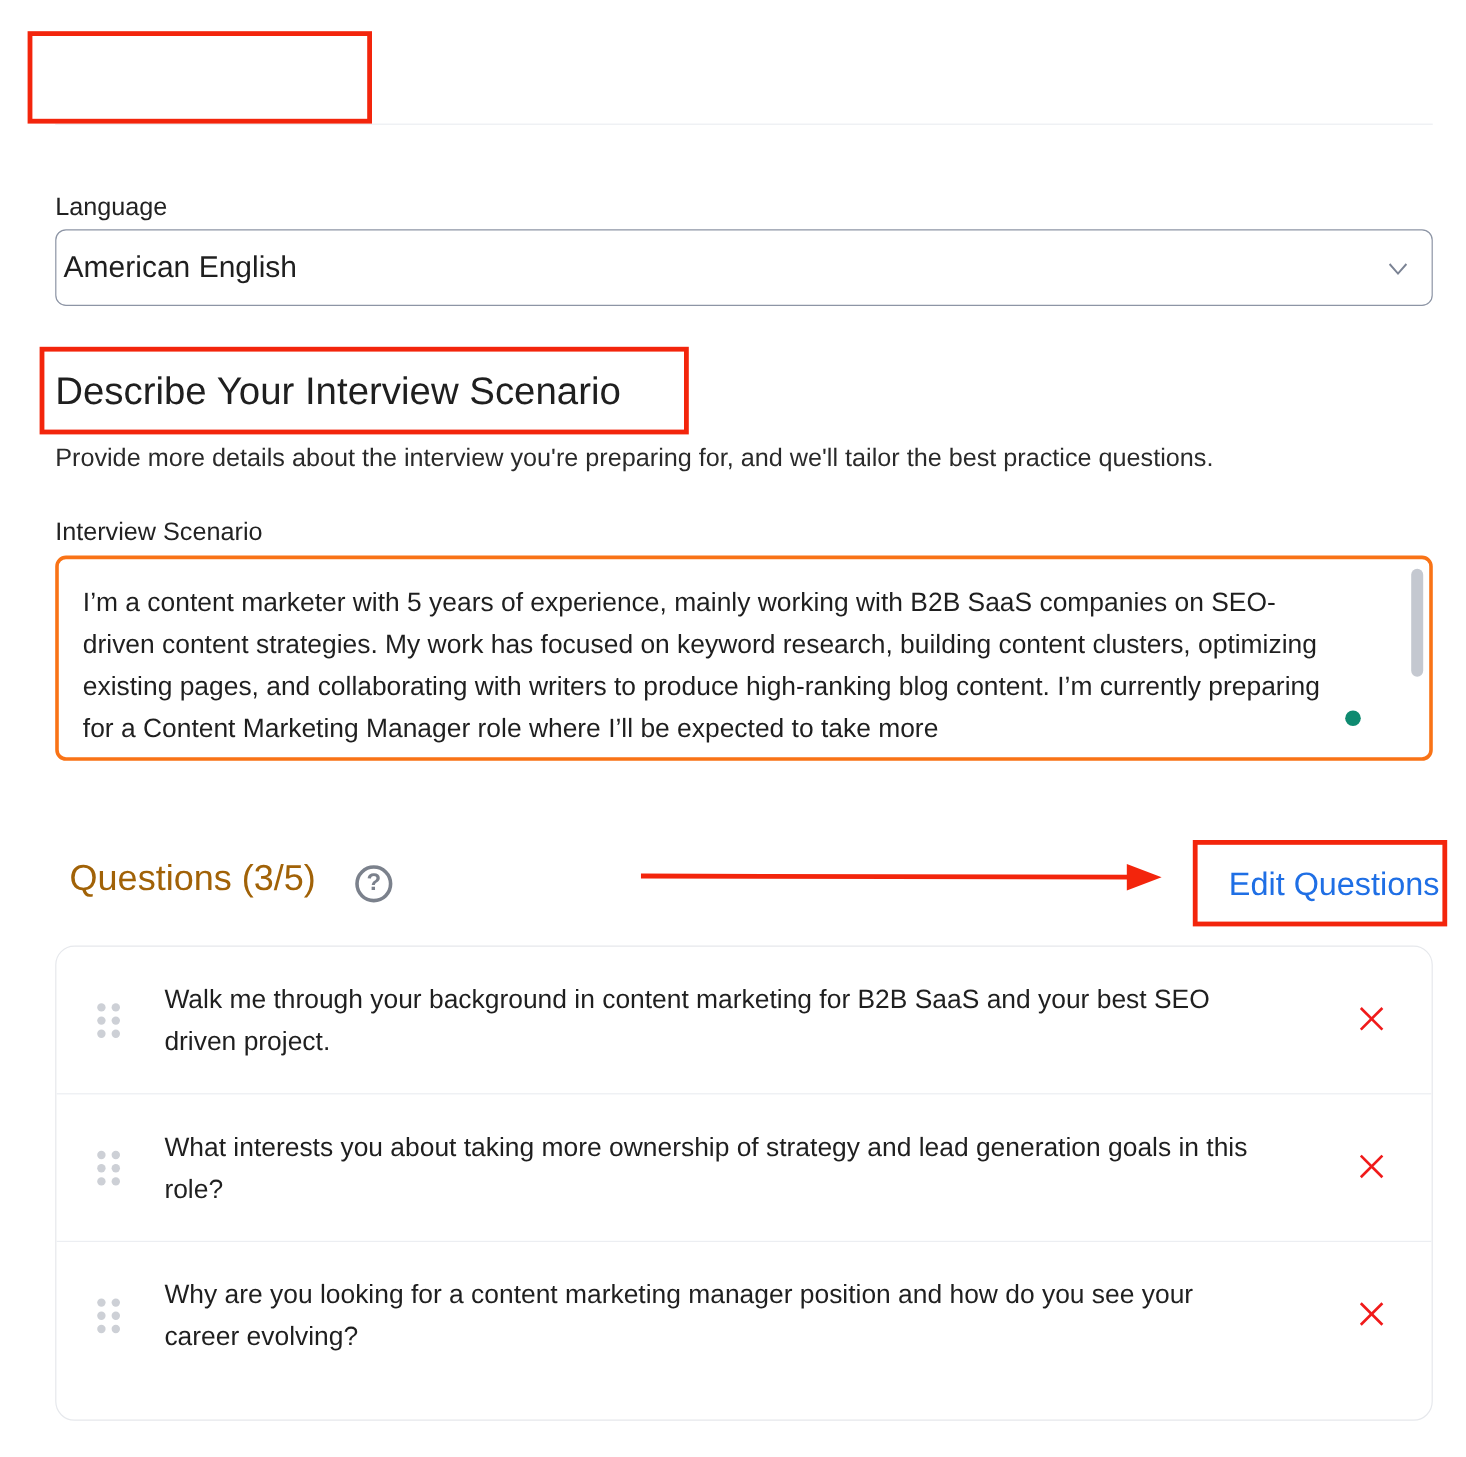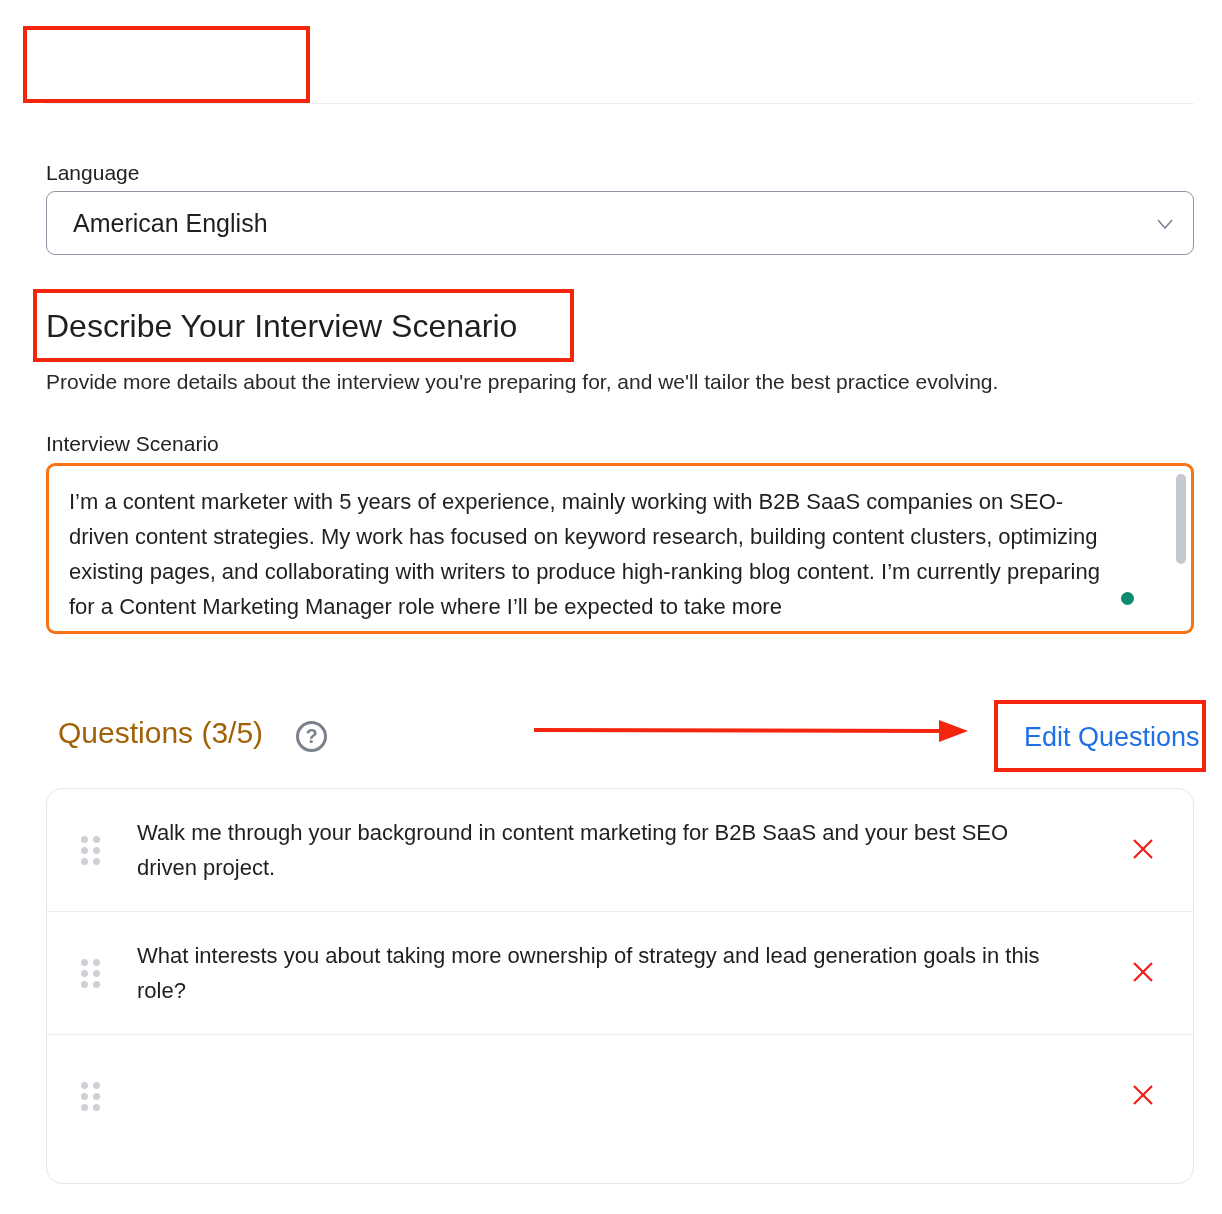--- a/index.html
+++ b/index.html
@@ -15,21 +15,21 @@
     .tab { font-size: 25px; padding: 0 0 6px 0; cursor: pointer; }
     .tab.active { color: #1f6fe5; }
     .tab.inactive { color: #9aa3b5; margin-left: 52px; }
 
     .annot { position: absolute; border: 4px solid #f3250c; pointer-events: none; }
 
     .label { position: absolute; font-size: 21px; color: #222; }
     .select {
       position: absolute; left: 46px; top: 191px; width: 1148px; height: 64px;
       border: 1px solid #8d95a5; border-radius: 9px; display: flex; align-items: center;
-      padding: 0 26px; cursor: pointer;
+      padding: 0 6px; cursor: pointer;
     }
     .select-value { font-size: 25px; color: #1f1f1f; }
     .chev { position: absolute; right: 18px; top: 22px; width: 20px; height: 20px; }
 
     .section-title { position: absolute; left: 46px; top: 308px; font-size: 32px; color: #1f1f1f; }
     .section-desc { position: absolute; left: 46px; top: 370px; font-size: 21px; color: #2a2a2a; }
 
     .textarea {
       position: absolute; left: 46px; top: 463px; width: 1148px; height: 171px;
       border: 3px solid #f97316; border-radius: 9px; overflow: hidden;
@@ -72,21 +72,21 @@
 <div class="label" style="left:46px;top:161px;">Language</div>
 <div class="select">
   <span class="select-value">American English</span>
   <svg class="chev" viewBox="0 0 20 20">
     <polyline points="3,6 10,14 17,6" fill="none" stroke="#7b8394" stroke-width="1.6"></polyline>
   </svg>
 </div>
 
 <div class="section-title">Describe Your Interview Scenario</div>
 <div class="annot" style="left:33px;top:289px;width:541px;height:73px;"></div>
-<div class="section-desc">Provide more details about the interview you're preparing for, and we'll tailor the best practice evolving.</div>
+<div class="section-desc">Provide more details about the interview you're preparing for, and we'll tailor the best practice questions.</div>
 <div class="label" style="left:46px;top:432px;">Interview Scenario</div>
 <div class="textarea">
   <div class="textarea-text">I’m a content marketer with 5 years of experience, mainly working with B2B SaaS companies on SEO-driven content strategies. My work has focused on keyword research, building content clusters, optimizing existing pages, and collaborating with writers to produce high-ranking blog content. I’m currently preparing for a Content Marketing Manager role where I’ll be expected to take more</div>
   <div class="scrollbar"></div>
   <div class="green-dot"></div>
 </div>
 
 <div class="q-title">Questions (3/5)</div>
 <div class="help-icon">?</div>
 <svg class="arrow" width="440" height="30" viewBox="0 0 440 30">
@@ -129,18 +129,19 @@
   </div>
   <div class="q-row">
     <div class="drag">
         <span></span>
         <span></span>
         <span></span>
         <span></span>
         <span></span>
         <span></span>
       </div>
+    <div class="q-text">Why are you looking for a content marketing manager position and how do you see your career evolving?</div>
     <svg class="remove" viewBox="0 0 26 26">
       <line x1="4" y1="4" x2="22" y2="22" stroke="#f01a1a" stroke-width="2.2"></line>
       <line x1="22" y1="4" x2="4" y2="22" stroke="#f01a1a" stroke-width="2.2"></line>
     </svg>
   </div>
 </div>
 
 </body></html>

